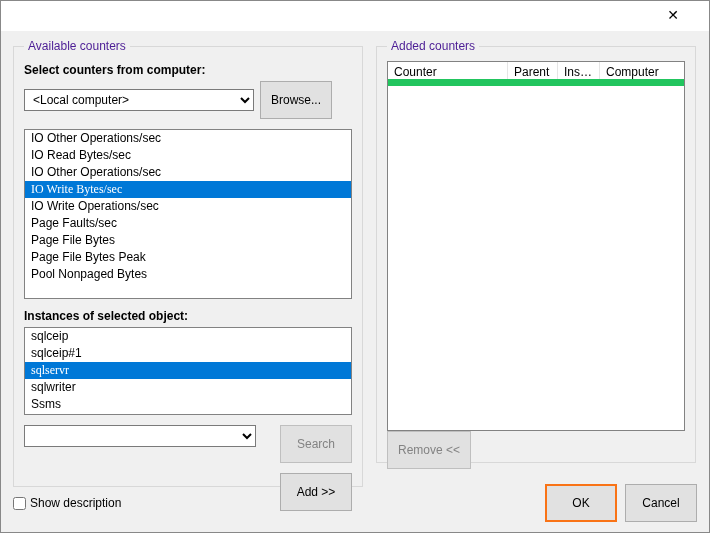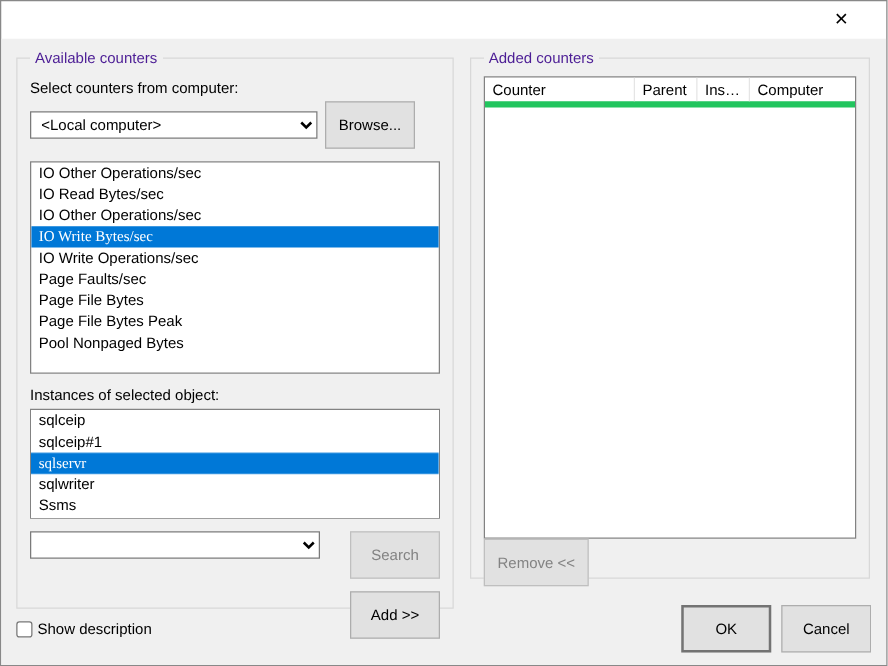--- a/index.html
+++ b/index.html
@@ -4,37 +4,37 @@
 <style>
 * { box-sizing: border-box; font-family: "Segoe UI", Tahoma, sans-serif; font-size: 12px; }
 body { margin: 0; background: #fff; width: 710px; height: 533px; position: relative; border: 1px solid #888; }
 .titlebar { height: 30px; display: flex; justify-content: flex-end; align-items: flex-start; }
 .close-btn { width: 45px; height: 28px; display: flex; align-items: center; justify-content: center; font-size: 14px; background: transparent; border: none; }
 .content { position: absolute; left: 0; right: 0; top: 30px; bottom: 0; background: #f0f0f0; padding: 10px 12px 12px 12px; }
 fieldset { border: 1px solid #d8d8d8; position: absolute; padding: 8px 10px 10px 10px; margin: 0; }
 legend { padding: 0 4px; color: #4c1d95; }
 .fs-available { left: 12px; top: 8px; width: 350px; height: 448px; }
 .fs-added { left: 375px; top: 8px; width: 320px; height: 424px; }
-.lbl { display: block; margin: 2px 0 4px 0; }
+.lbl { display: block; margin: 2px 0 4px 0; font-weight: bold; }
 .row { display: flex; gap: 6px; align-items: center; }
 select.computer-sel { width: 230px; height: 22px; border: 1px solid #7a7a7a; background: #fff; padding-left: 4px; }
 button { border: 1px solid #adadad; background: #e1e1e1; height: 38px; padding: 0 10px; min-width: 72px; }
 button:disabled { color: #838383; border-color: #bfbfbf; background: #e1e1e1; }
-button.primary { border: 2px solid #737373; background: #e1e1e1; }
+button.primary { border: 2px solid #f97316; background: #e1e1e1; }
 .listbox { border: 1px solid #828282; background: #fff; overflow-y: scroll; overflow-x: hidden; }
 .counters-list { margin-top: 10px; height: 170px; }
 .instances-list { height: 88px; overflow-x: scroll; }
 .listbox .item { padding: 1px 6px; white-space: nowrap; cursor: default; line-height: 15px; }
 .listbox .item.selected { background: #0078d7; color: #fff; font-family: Liberation Serif, serif; }
 .instances-wrap { margin-top: 10px; }
 .search-row { margin-top: 10px; display: flex; gap: 24px; }
 .search-input { flex: 1; height: 22px; border: 1px solid #7a7a7a; background: #fff; }
 .add-row { margin-top: 10px; display: flex; justify-content: flex-end; }
 .table { border: 1px solid #828282; background: #fff; height: 370px; overflow: hidden; }
-.thead { display: flex; height: 24px; border-bottom: 5px solid #22c55e; }
+.thead { display: flex; height: 24px; border-bottom: 7px solid #22c55e; }
 .th { padding: 3px 6px; border-right: 1px solid #e5e5e5; font-weight: normal; white-space: nowrap; overflow: hidden; text-overflow: ellipsis; }
 .th.c1 { width: 120px; } .th.c2 { width: 50px; } .th.c3 { width: 42px; } .th.c4 { flex: 1; border-right: none; }
 .remove-row { margin-top: 0; }
 .bottom-bar { position: absolute; left: 12px; right: 12px; bottom: 10px; display: flex; align-items: center; justify-content: space-between; }
 .chk { display: flex; align-items: center; gap: 4px; }
 .btns { display: flex; gap: 8px; }
 input[type=checkbox] { width: 13px; height: 13px; margin: 0; }
 ::-webkit-scrollbar { width: 17px; height: 17px; }
 ::-webkit-scrollbar-track { background: #f0f0f0; }
 ::-webkit-scrollbar-thumb { background: #cdcdcd; }

